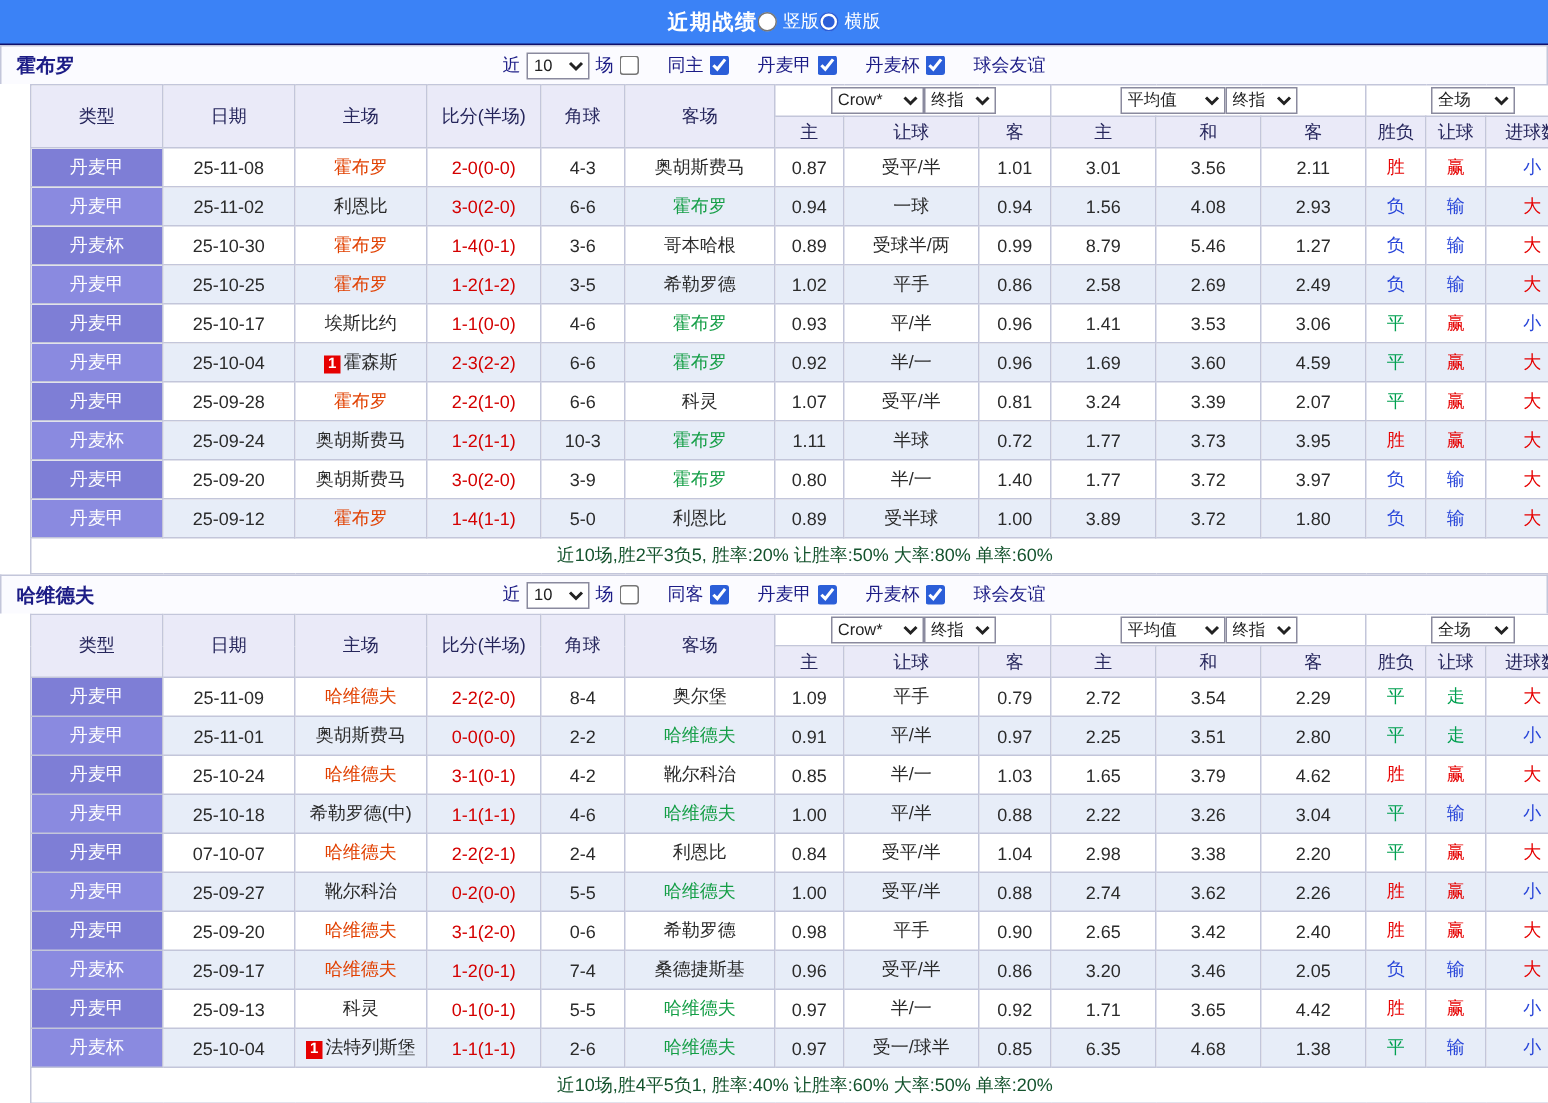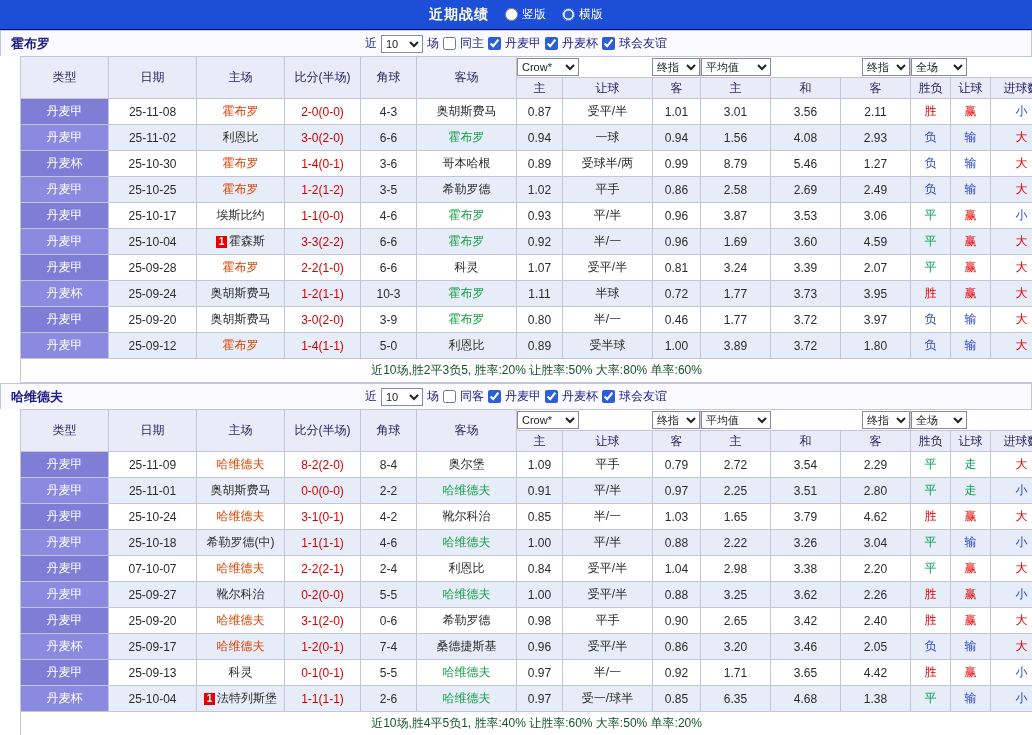--- a/index.html
+++ b/index.html
@@ -4,49 +4,49 @@
 <style>
   * { box-sizing: border-box; }
   html,body { margin:0; padding:0; }
   body {
     width:1032px;
     font-family:"Liberation Sans","DejaVu Sans",sans-serif;
     font-size:12px; color:#222; background:#fff;
   }
   
   .topbar {
-    height:30px; background:#1d4ed8; border-bottom:1px solid #11116a;
-    display:flex; align-items:center; justify-content:center; gap:16px;
+    height:30px; background:#3b82f6; border-bottom:1px solid #11116a;
+    display:flex; align-items:center; justify-content:center; gap:0;
   }
   .topbar .title { color:#fff; font-weight:bold; font-size:14px; letter-spacing:1px; }
   .radio-label { display:flex; align-items:center; gap:4px; color:#fff; font-size:12px; cursor:default; }
   input[type=radio], input[type=checkbox] { accent-color:#2b5ed8; margin:0; width:13px; height:13px; }
   
   .sec-head {
     position:relative; display:flex; align-items:center; height:26px;
     background:#fbfbff; border:1px solid #c3c6da; border-bottom:none;
   }
   .team-name { position:absolute; left:10px; font-weight:bold; font-size:13px; color:#1c1c86; }
   .filters { margin:0 auto; display:flex; align-items:center; gap:4px; color:#1c1c86; }
-  .filters label { display:flex; align-items:center; gap:4px; color:#1c1c86; }
+  .filters label { display:flex; align-items:center; gap:19px; color:#1c1c86; }
   select {
     font-size:11px; height:18px; border:1px solid #8a8a9e; background:#fff;
     font-family:inherit; color:#222;
   }
   .sel-count { width:42px; }
   .sel-book  { width:62px; }
   .sel-idx   { width:48px; }
   .sel-avg   { width:70px; }
   .sel-scope { width:56px; }
   
   table { width:1032px; border-collapse:collapse; table-layout:fixed;margin-left:20px; }
   th,td { border:1px solid #c3c6da; text-align:center; padding:0; white-space:nowrap; overflow:hidden; }
   thead th { background:#eaeaf8; color:#26265c; font-weight:normal; height:21px; font-size:12px; }
   thead th.dd { background:#ffffff; }
-  .ddwrap { display:flex; justify-content:space-between; align-items:center; }
+  .ddwrap { display:flex; justify-content:center; align-items:center; }
   tbody td { height:26px; font-size:12px; color:#2b2b2b; background:#fff; }
   tbody tr.alt td { background:#e7edf8; }
   tbody td.type { background:#7e7ed6; color:#fff; }
   tbody tr.alt td.type { background:#8a8ae0; }
   td.score { color:#d40000; }
   .c-red   { color:#e14000; }
   .c-green { color:#149e46; }
   .r-red   { color:#e60000; }
   .r-green { color:#00a050; }
   .r-blue  { color:#2946d9; }
@@ -224,32 +224,32 @@
         <tr>
           <td class="type">丹麦甲</td>
           <td>25-10-17</td>
           <td><span>埃斯比约</span></td>
           <td class="score">1-1(0-0)</td>
           <td>4-6</td>
           <td><span class="c-green">霍布罗</span></td>
           <td>0.93</td>
           <td>平/半</td>
           <td>0.96</td>
-          <td>3.87</td>
+          <td>1.41</td>
           <td>3.53</td>
           <td>3.06</td>
           <td class="r-green">平</td>
           <td class="r-red">赢</td>
           <td class="r-blue">小</td>
         </tr>
         <tr class="alt">
           <td class="type">丹麦甲</td>
           <td>25-10-04</td>
           <td><span class="badge">1</span><span>霍森斯</span></td>
-          <td class="score">3-3(2-2)</td>
+          <td class="score">2-3(2-2)</td>
           <td>6-6</td>
           <td><span class="c-green">霍布罗</span></td>
           <td>0.92</td>
           <td>半/一</td>
           <td>0.96</td>
           <td>1.69</td>
           <td>3.60</td>
           <td>4.59</td>
           <td class="r-green">平</td>
           <td class="r-red">赢</td>
@@ -291,21 +291,21 @@
         </tr>
         <tr>
           <td class="type">丹麦甲</td>
           <td>25-09-20</td>
           <td><span>奥胡斯费马</span></td>
           <td class="score">3-0(2-0)</td>
           <td>3-9</td>
           <td><span class="c-green">霍布罗</span></td>
           <td>0.80</td>
           <td>半/一</td>
-          <td>0.46</td>
+          <td>1.40</td>
           <td>1.77</td>
           <td>3.72</td>
           <td>3.97</td>
           <td class="r-blue">负</td>
           <td class="r-blue">输</td>
           <td class="r-red">大</td>
         </tr>
         <tr class="alt">
           <td class="type">丹麦甲</td>
           <td>25-09-12</td>
@@ -411,21 +411,21 @@
         <th>胜负</th>
         <th>让球</th>
         <th>进球数</th>
       </tr>
     </thead>
     <tbody>
         <tr>
           <td class="type">丹麦甲</td>
           <td>25-11-09</td>
           <td><span class="c-red">哈维德夫</span></td>
-          <td class="score">8-2(2-0)</td>
+          <td class="score">2-2(2-0)</td>
           <td>8-4</td>
           <td><span>奥尔堡</span></td>
           <td>1.09</td>
           <td>平手</td>
           <td>0.79</td>
           <td>2.72</td>
           <td>3.54</td>
           <td>2.29</td>
           <td class="r-green">平</td>
           <td class="r-green">走</td>
@@ -502,21 +502,21 @@
         <tr class="alt">
           <td class="type">丹麦甲</td>
           <td>25-09-27</td>
           <td><span>靴尔科治</span></td>
           <td class="score">0-2(0-0)</td>
           <td>5-5</td>
           <td><span class="c-green">哈维德夫</span></td>
           <td>1.00</td>
           <td>受平/半</td>
           <td>0.88</td>
-          <td>3.25</td>
+          <td>2.74</td>
           <td>3.62</td>
           <td>2.26</td>
           <td class="r-red">胜</td>
           <td class="r-red">赢</td>
           <td class="r-blue">小</td>
         </tr>
         <tr>
           <td class="type">丹麦甲</td>
           <td>25-09-20</td>
           <td><span class="c-red">哈维德夫</span></td>

